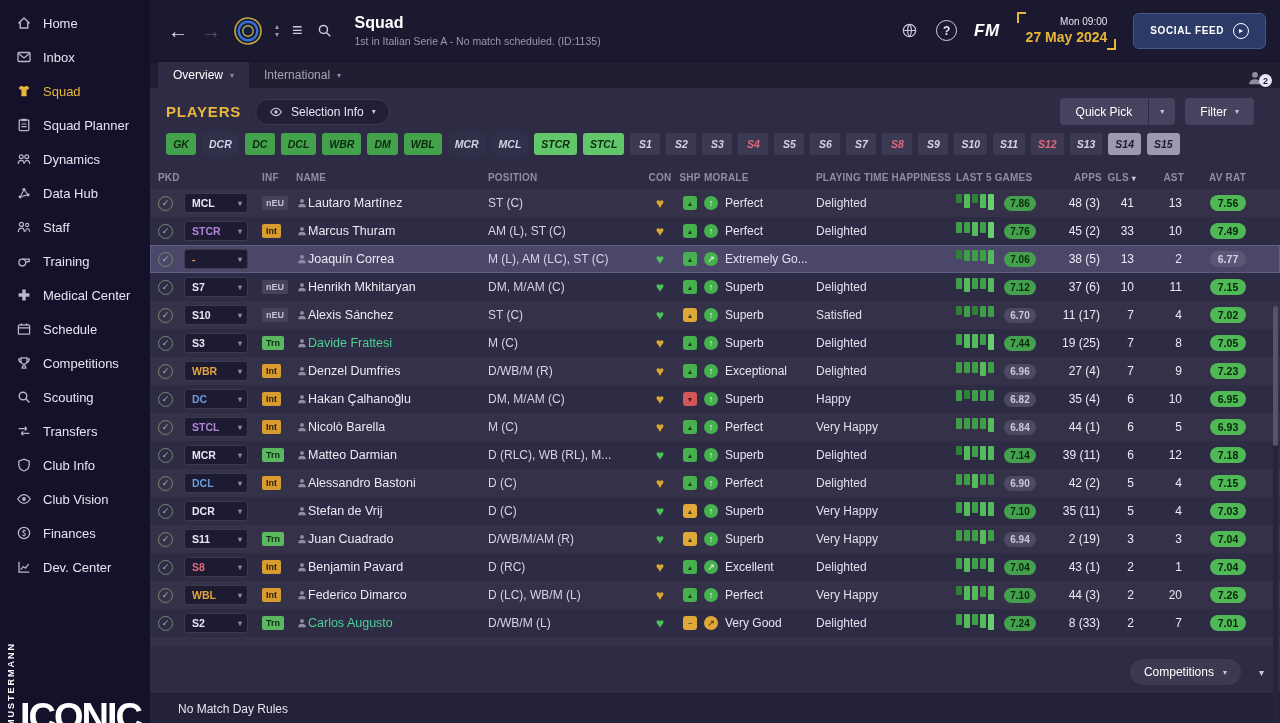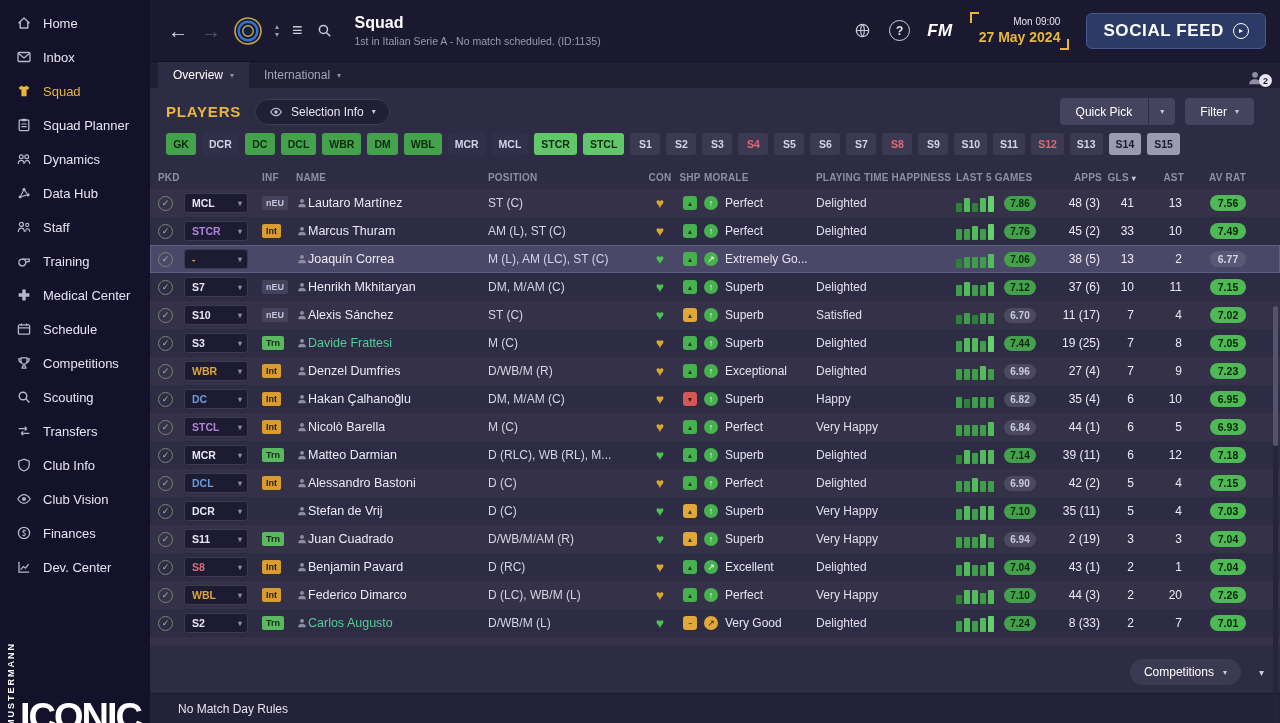--- a/index.html
+++ b/index.html
@@ -46,21 +46,21 @@
   .fm-logo { font-size:17px; font-weight:bold; font-style:italic; color:#fff; letter-spacing:0.5px; }
   .datewrap { position:relative; text-align:right; padding:4px 9px 5px 9px; cursor:pointer; }
   .datewrap::before { content:""; position:absolute; top:0; left:0; width:7px; height:9px;
     border-left:2px solid #e7b63a; border-top:2px solid #e7b63a; }
   .datewrap::after { content:""; position:absolute; bottom:0; right:0; width:7px; height:9px;
     border-right:2px solid #e7b63a; border-bottom:2px solid #e7b63a; }
   .daytime { font-size:10px; color:#e6e4f2; }
   .datetext { font-size:14px; font-weight:bold; color:#e7b63a; margin-top:2px; white-space:nowrap; }
   .social { height:36px; background:#2b3a66; border:1px solid #47598c; border-radius:6px;
     display:flex; align-items:center; gap:9px; padding:0 16px; cursor:pointer; }
-  .social .lbl { font-size:17px; font-weight:bold; letter-spacing:0.6px; color:#fff; }
+  .social .lbl { font-size:10px; font-weight:bold; letter-spacing:0.6px; color:#fff; }
   .playcirc { width:16px; height:16px; border:1.4px solid #fff; border-radius:50%;
     display:flex; align-items:center; justify-content:center; font-size:8px; color:#fff; }
 
   
   .tabbar { height:26px; background:#201e33; display:flex; align-items:stretch;
     padding-left:8px; position:relative; flex:none; }
   .tab { display:flex; align-items:center; gap:7px; padding:0 15px; font-size:12px;
     color:#a5a3b8; cursor:pointer; }
   .tab.active { background:#2e2c44; color:#fff; }
   .tab .car { font-size:8px; color:#8f8da6; }
@@ -82,21 +82,21 @@
   .pb-right { margin-left:auto; display:flex; gap:10px; margin-right:12px; }
   .btn { background:#45435e; border-radius:4px; height:27px; display:flex; align-items:center;
     font-size:12px; color:#fff; padding:0 15px; cursor:pointer; gap:8px; }
   .split { display:flex; background:#45435e; border-radius:4px; overflow:hidden; }
   .split .seg1 { padding:0 16px; display:flex; align-items:center; font-size:12px; color:#fff;
     height:27px; cursor:pointer; }
   .split .seg2 { border-left:1px solid #2e2c44; padding:0 11px; display:flex; align-items:center;
     font-size:8px; color:#c9c7d8; cursor:pointer; }
   .caret { font-size:8px; color:#c9c7d8; }
 
-  .chips { display:flex; gap:6px; padding:0 14px 10px 16px; flex:none; }
+  .chips { display:flex; gap:6px; padding:0 14px 10px 16px; flex:none;font-style:italic; }
   .chip { height:22px; min-width:30px; padding:0 7px; border-radius:3px; font-size:10.5px;
     font-weight:bold; display:flex; align-items:center; justify-content:center; cursor:pointer; }
   .chip.green { background:#43a24b; color:#0b2b0f; }
   .chip.green-bright { background:#62c76a; color:#0b2b0f; }
   .chip.dark { background:#31304a; color:#d5d3e6; }
   .chip.slate { background:#3c3a52; color:#d5d3e6; }
   .chip.slate-red { background:#3c3a52; color:#e0687a; }
   .chip.light { background:#9c9ab0; color:#1d1b30; }
 
   
@@ -139,21 +139,21 @@
     justify-content:center; font-size:7px; color:rgba(10,30,10,0.75); font-weight:bold; }
   .shpbox.green { background:#46b14e; }
   .shpbox.yellow { background:#dfa838; }
   .shpbox.red { background:#d25757; color:rgba(50,5,5,0.8); }
   .moralecell { display:flex; align-items:center; gap:7px; overflow:hidden; }
   .mic { width:14px; height:14px; border-radius:50%; display:flex; align-items:center;
     justify-content:center; font-size:9px; color:#f2fff2; flex:none; }
   .mic.green { background:#46b14e; }
   .mic.amber { background:#dfa838; color:#3a2a05; }
   .hap { color:#e0deec; white-space:nowrap; overflow:hidden; }
-  .l5 { display:flex; align-items:flex-end; gap:2px; height:18px; }
+  .l5 { display:flex; gap:2px; height:18px; }
   .bar { width:6px; border-radius:1px; }
   .rbadge { min-width:32px; height:15px; border-radius:8px; font-size:10px; font-weight:bold;
     display:flex; align-items:center; justify-content:center; margin-left:8px; align-self:center;
     padding:0 4px; }
   .rbadge.green { background:#44a04c; color:#0a2a0e; }
   .rbadge.gray { background:#4c4a62; color:#cbc9dc; }
   .num { text-align:right; padding-right:2px; color:#eceaf6; white-space:nowrap; }
   .avwrap { display:flex; justify-content:flex-end; }
   .avrat { min-width:36px; height:16px; border-radius:8px; font-size:10.5px; font-weight:bold;
     display:flex; align-items:center; justify-content:center; padding:0 5px; }

